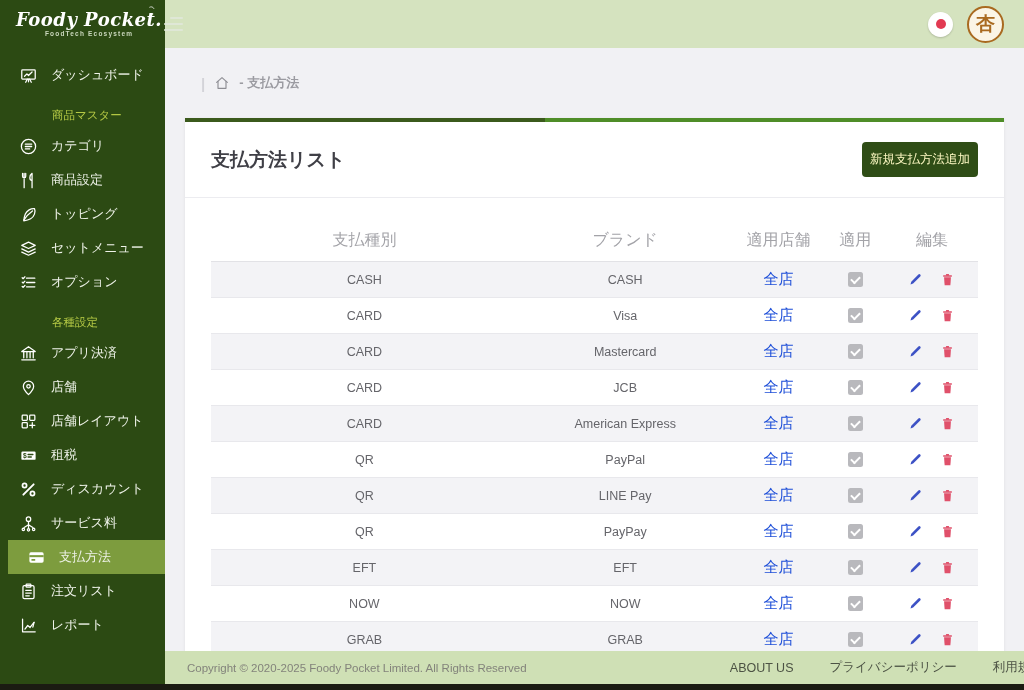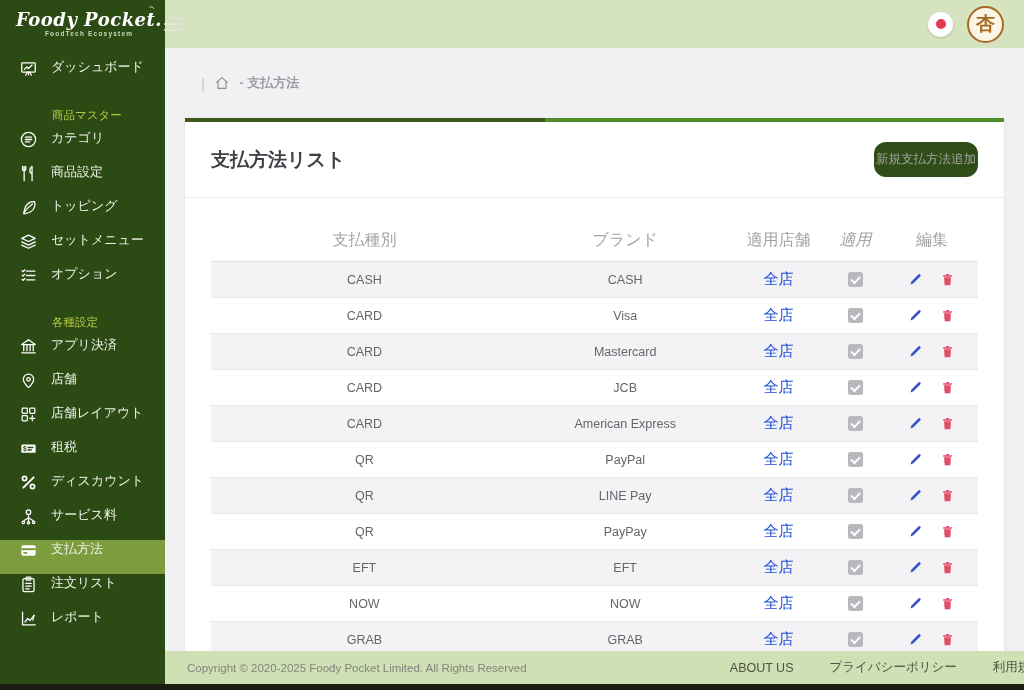--- a/index.html
+++ b/index.html
@@ -15,51 +15,51 @@
   .logo-text { font-family:"DejaVu Serif", serif; font-style:italic; font-weight:bold; font-size:18px; color:#ffffff; letter-spacing:0.5px; white-space:nowrap; }
   .logo-sub { font-size:6.5px; color:#cbd8bd; letter-spacing:1.2px; text-align:center; margin-top:2px; font-weight:bold; }
   .signal { position:absolute; top:-6px; right:2px; width:12px; height:12px; }
   .burger { display:flex; flex-direction:column; gap:4px; align-items:flex-end; cursor:pointer; padding:4px 2px; }
   .burger span { display:block; height:2px; background:#dfe7d6; border-radius:1px; }
   .burger span:nth-child(1){ width:13px; }
   .burger span:nth-child(2){ width:19px; }
   .burger span:nth-child(3){ width:19px; }
   .nav { padding-top:10px; }
   .section-label { color:#b6ca45; font-size:11.5px; padding:0 0 2px 18px; margin-top:16px; margin-bottom:4px;margin-left:34px; }
-  .side-item { height:34px; display:flex; gap:13px; padding-left:18px; color:#eef2e8; font-size:13px; cursor:pointer; }
-  .side-item.active { background:#7d9c3e; }
+  .side-item { height:34px; display:flex; align-items:center; gap:13px; padding-left:18px; color:#eef2e8; font-size:13px; cursor:pointer; }
+  .side-item.active { background:#7d9c3e;margin-left:8px; }
   .s-icon { width:20px; height:20px; display:flex; align-items:center; justify-content:center; color:#ffffff; flex:0 0 20px; }
   .s-icon svg { width:19px; height:19px; stroke:currentColor; fill:none; stroke-width:1.6; stroke-linecap:round; stroke-linejoin:round; }
   .s-label { white-space:nowrap; }
   
   .topbar { position:absolute; left:165px; top:0; width:859px; height:48px; background:#d5e3bf; display:flex; align-items:center; justify-content:flex-end; gap:14px; padding-right:20px; z-index:4; }
   .flag { width:25px; height:25px; border-radius:50%; background:#ffffff; position:relative; box-shadow:0 1px 2px rgba(0,0,0,.18); cursor:pointer; }
   .flag::after { content:""; position:absolute; left:50%; top:50%; width:10px; height:10px; margin:-5px 0 0 -5px; border-radius:50%; background:#e23a52; }
   .avatar { width:37px; height:37px; border-radius:50%; background:#fbf5e6; border:2.5px solid #a96a20; color:#a96a20; display:flex; align-items:center; justify-content:center; font-size:19px; font-weight:bold; cursor:pointer; font-family:"DejaVu Sans", sans-serif; }
   
   .content { position:absolute; left:165px; top:48px; width:859px; height:642px; background:#f1f1f4; }
   .breadcrumb { display:flex; align-items:center; gap:9px; margin:26px 0 0 36px; color:#9b9ba1; font-size:13px;font-weight:bold; }
   .bc-divider { color:#d3d3d8; font-size:15px; }
   .bc-home { width:16px; height:16px; color:#8e8e94; cursor:pointer; }
   .bc-home svg { width:16px; height:16px; stroke:currentColor; fill:none; stroke-width:1.7; stroke-linecap:round; stroke-linejoin:round; }
   .card { margin:26px 20px 0; background:#ffffff; box-shadow:0 1px 3px rgba(0,0,0,.08); }
   .card-topborder { height:4px; background:linear-gradient(to right, #3b5a1c 0%, #3b5a1c 44%, #4f8d28 44%, #4f8d28 100%); }
   .card-header { display:flex; align-items:center; justify-content:space-between; padding:20px 26px; border-bottom:1px solid #ececf0; }
   .card-title { font-size:19px; color:#3f3f46; }
-  .btn-add { background:#2f4d16; color:#a3a3a3; font-size:12.5px; border:none; border-radius:12px; padding:9px 2px; cursor:pointer; font-family:inherit; }
+  .btn-add { background:#2f4d16; color:#fef9c3; font-size:12.5px; border:none; border-radius:4px; padding:9px 8px; cursor:pointer; font-family:inherit; }
   .tablewrap { padding:0 26px; }
   .thead { display:flex; align-items:center; padding-top:22px; height:64px; color:#a3a3a8; font-size:16px; border-bottom:1px solid #e2e2e6; }
   .trow { display:flex; align-items:center; height:36px; font-size:12.5px; color:#65656a; border-bottom:1px solid #e8e8ec; }
   .trow.alt { background:#f3f3f6; }
   .c1 { width:40%; text-align:center; }
   .c2 { width:28%; text-align:center; }
   .c3 { width:12%; text-align:center; }
   .c4 { width:8%; text-align:center; display:flex; justify-content:center; }
   .c5 { width:12%; display:flex; justify-content:center; gap:16px; }
-  .thead .c4 { display:block;font-style:italic; }
+  .thead .c4 { display:block; }
   .cell-stores { color:#1d4ed8; font-size:15px; }
   .cbx { width:15px; height:15px; background:#b9b9bd; border-radius:2.5px; position:relative; display:inline-block; cursor:pointer; }
   .cbx::after { content:""; position:absolute; left:3.5px; top:3.5px; width:7px; height:4px; border-left:2px solid #ffffff; border-bottom:2px solid #ffffff; transform:rotate(-45deg); }
   .act-btn { width:16px; height:16px; cursor:pointer; display:inline-flex; align-items:center; justify-content:center; }
   .act-btn svg { width:15px; height:15px; }
   .edit-btn { color:#3d52c5; }
   .del-btn { color:#e0506a; }
   
   .footer { position:absolute; left:165px; width:1012px; bottom:6px; height:33px; background:#cfe0b5; display:flex; align-items:center; justify-content:space-between; padding:0 22px; z-index:8; }
   .copyright { font-size:11.5px; color:#83837b; }

